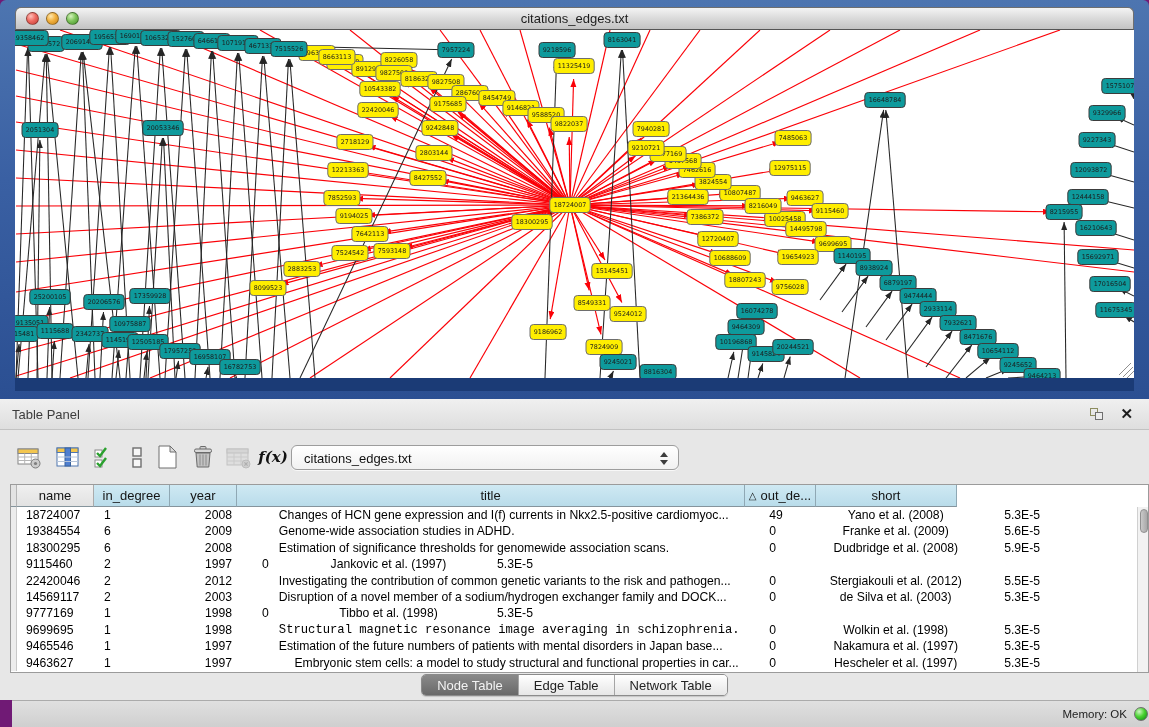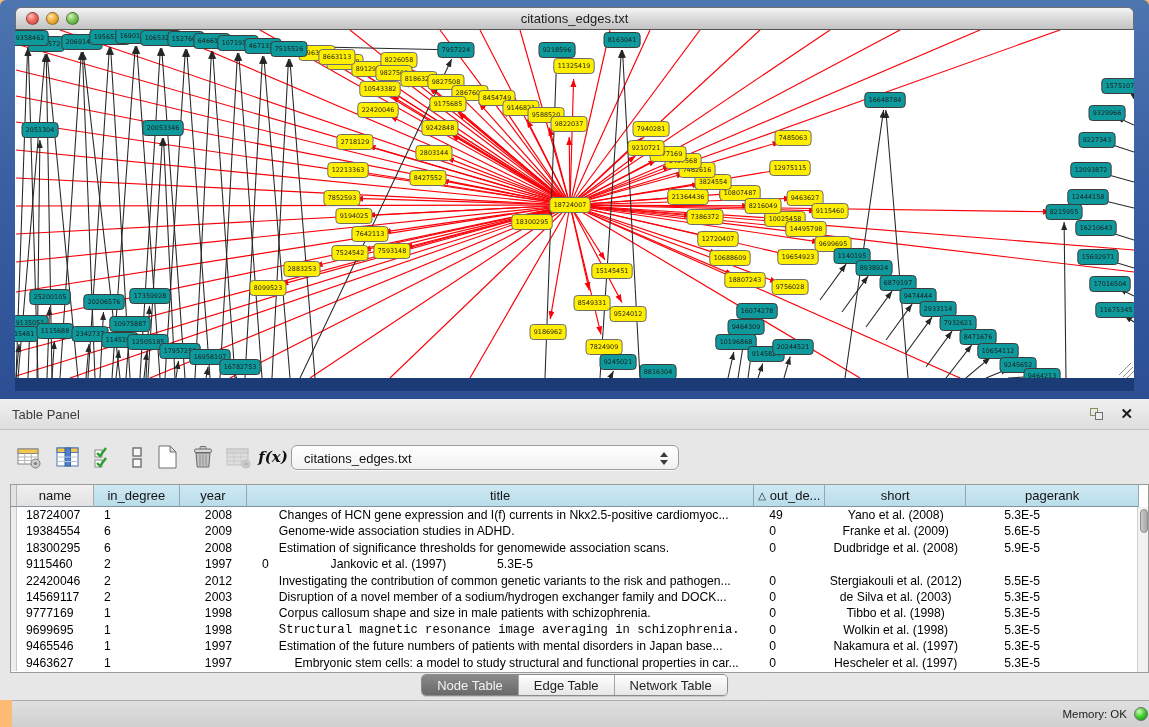--- a/index.html
+++ b/index.html
@@ -1,17 +1,17 @@
 <!DOCTYPE html>
 <html><head>
 <meta charset="utf-8">
 <style>
   * { margin:0; padding:0; box-sizing:border-box; }
   html,body { width:1149px; height:727px; background:#cfcfcf; font-family:"Liberation Sans", sans-serif; overflow:hidden; }
-  #root { position:relative; width:1149px; height:727px; background:#fdba74; }
+  #root { position:relative; width:1149px; height:727px; background:#701a75; }
 
   
   .net-window { position:absolute; left:0; top:0; width:1149px; height:399px;
     background:linear-gradient(180deg,#4d75b0 0%, #3a60a3 45%, #2b4f92 100%);
     border-radius:6px 6px 0 0; }
   .net-strip { position:absolute; left:15px; top:378px; width:1119px; height:13px; background:#1b3b76; }
   .titlebar { position:absolute; left:15px; top:7px; width:1119px; height:23px;
     background:linear-gradient(180deg,#f4f4f4 0%, #dcdcdc 45%, #c3c3c3 100%);
     border:1px solid #6f6f6f; border-bottom-color:#555; border-radius:6px 6px 0 0; }
   .lights { position:absolute; left:10px; top:4px; display:flex; gap:7px; }
@@ -590,26 +590,25 @@
             <span class="up"></span>
             <span class="dn"></span>
           </span>
       </div>
     </div>
 
     <div class="datatable">
       <div class="thead" id="thead">
           <div class="th gutter" style="width: 6px;"></div>
           <div class="th plain" style="width: 77px;">name</div>
-          <div class="th" style="width: 86px;">in_degree</div>
+          <div class="th" style="width: 76px;">in_degree</div>
           <div class="th" style="width: 67px;">year</div>
           <div class="th" style="width: 508px;">title</div>
           <div class="th" style="width: 71px;"><span class="sort-glyph">△</span>out_de...</div>
           <div class="th" style="width: 141px;">short</div>
-          <div class="th" style="width: 173px;">pagerank</div>
         </div>
       <div class="tbody" id="tbody">
           <div class="trow">
             <div class="td gutter" style="width: 6px;"></div>
             <div class="td" style="width: 77px; text-align: left; padding-left: 9px;">18724007</div>
             <div class="td" style="width: 86px; text-align: left; padding-left: 10px;">1</div>
             <div class="td" style="width: 67px; text-align: left; padding-left: 25px;">2008</div>
             <div class="td" style="width: 508px; text-align: left; padding-left: 32px;">Changes of HCN gene expression and I(f) currents in Nkx2.5-positive cardiomyoc...</div>
             <div class="td" style="width: 71px; text-align: left; padding-left: 15px;">49</div>
             <div class="td" style="width: 141px; text-align: center;">Yano et al. (2008)</div>
@@ -662,21 +661,20 @@
             <div class="td" style="width: 508px; text-align: left; padding-left: 32px;">Disruption of a novel member of a sodium/hydrogen exchanger family and DOCK...</div>
             <div class="td" style="width: 71px; text-align: left; padding-left: 15px;">0</div>
             <div class="td" style="width: 141px; text-align: center;">de Silva et al. (2003)</div>
             <div class="td" style="width: 173px; text-align: left; padding-left: 38px;">5.3E-5</div>
           </div>
           <div class="trow">
             <div class="td gutter" style="width: 6px;"></div>
             <div class="td" style="width: 77px; text-align: left; padding-left: 9px;">9777169</div>
             <div class="td" style="width: 86px; text-align: left; padding-left: 10px;">1</div>
             <div class="td" style="width: 67px; text-align: left; padding-left: 25px;">1998</div>
-            <div class="td" style="width: 508px; text-align: left; padding-left: 32px;">Corpus callosum shape and size in male patients with schizophrenia.</div>
             <div class="td" style="width: 71px; text-align: left; padding-left: 15px;">0</div>
             <div class="td" style="width: 141px; text-align: center;">Tibbo et al. (1998)</div>
             <div class="td" style="width: 173px; text-align: left; padding-left: 38px;">5.3E-5</div>
           </div>
           <div class="trow">
             <div class="td gutter" style="width: 6px;"></div>
             <div class="td" style="width: 77px; text-align: left; padding-left: 9px;">9699695</div>
             <div class="td" style="width: 86px; text-align: left; padding-left: 10px;">1</div>
             <div class="td" style="width: 67px; text-align: left; padding-left: 25px;">1998</div>
             <div class="td" style="width: 508px; text-align: left; padding-left: 32px; font-family: Liberation Mono, monospace;">Structural magnetic resonance image averaging in schizophrenia.</div>

